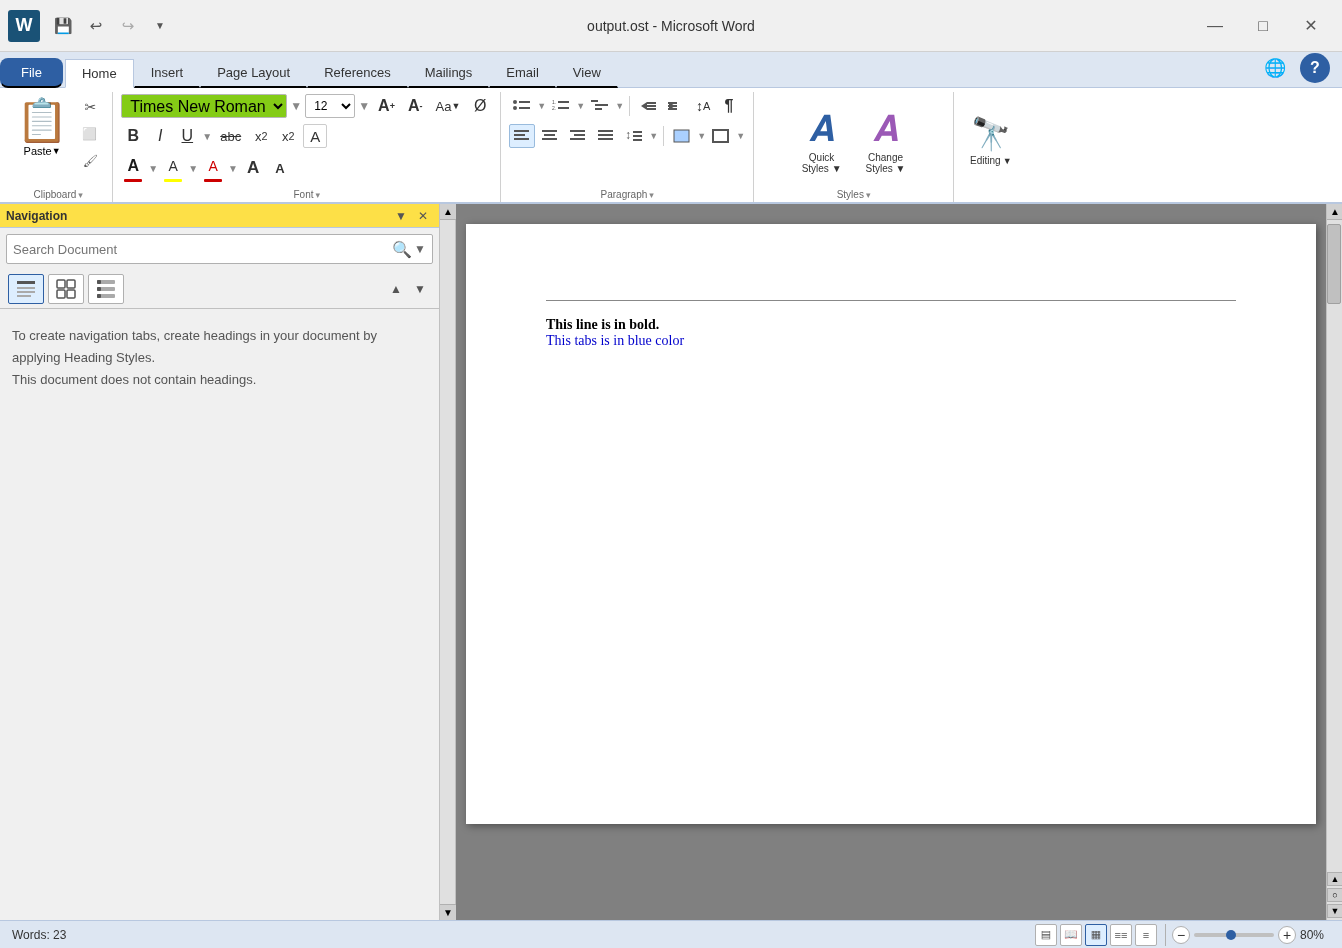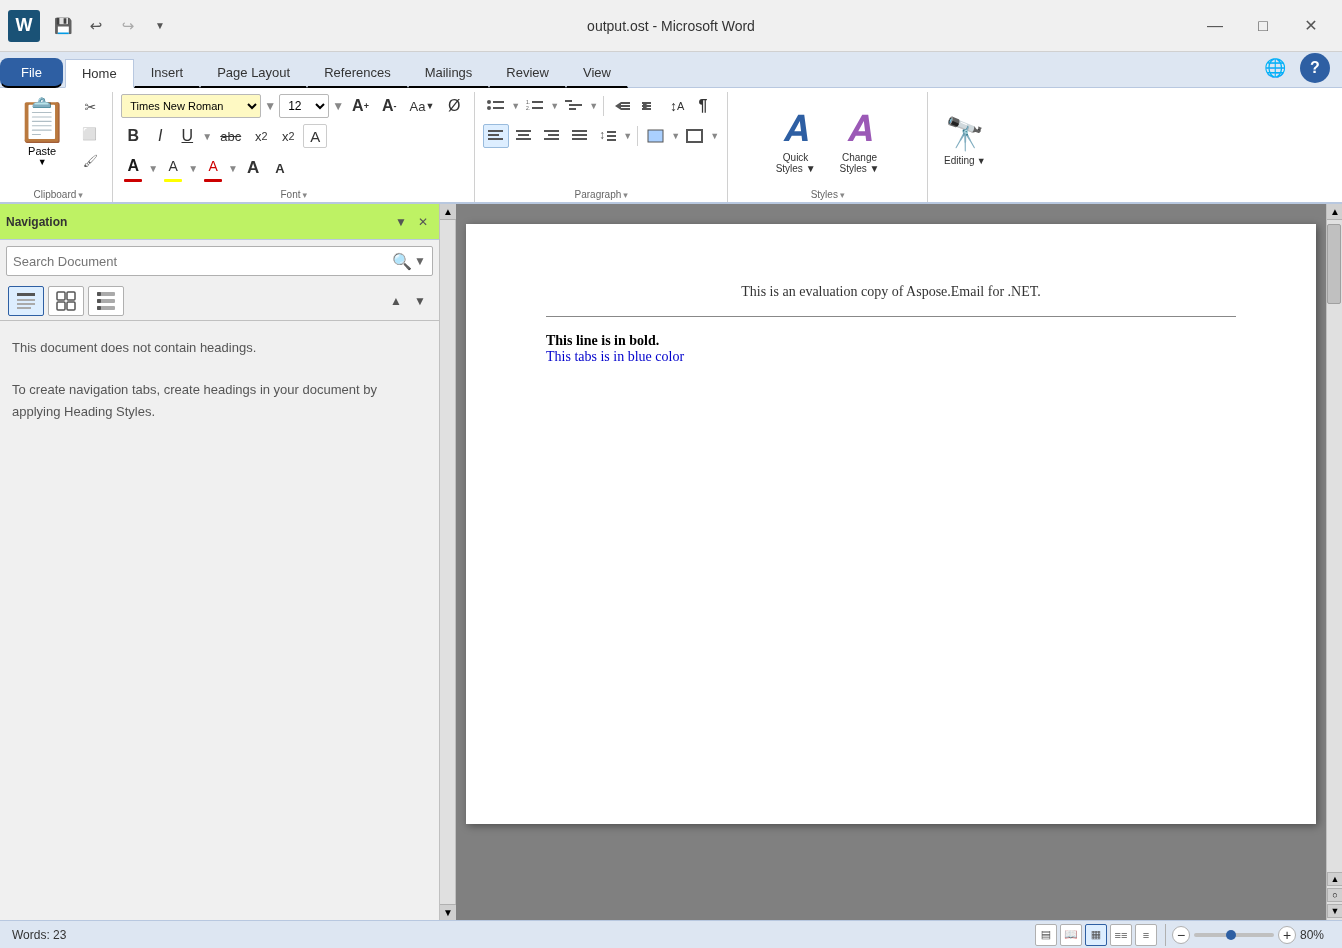--- a/index.html
+++ b/index.html
@@ -134,22 +134,22 @@
       cursor: pointer; border-radius: 3px; font-size: 14px;
       display: flex; align-items: center; justify-content: center;
       color: #555;
     }
 
     
     .font-group { min-width: 200px; }
     .font-row { display: flex; align-items: center; gap: 3px; margin-bottom: 2px; }
     .font-select {
       border: 1px solid #b8b8b8; border-radius: 2px;
-      height: 24px; font-size: 11px; padding: 0 4px;
-      background: #fef9c3; cursor: pointer; min-width: 140px;
+      height: 24px; font-size: 16px; padding: 0 4px;
+      background: #84cc16; cursor: pointer; min-width: 140px;
     }
     .size-select {
       border: 1px solid #b8b8b8; border-radius: 2px;
       height: 24px; font-size: 12px; padding: 0 4px;
       background: white; cursor: pointer; width: 50px;
     }
     .font-btn {
       height: 24px; min-width: 24px; border: 1px solid transparent;
       background: none; cursor: pointer; border-radius: 2px;
       font-size: 13px; display: flex; align-items: center; justify-content: center;
@@ -205,27 +205,27 @@
     
     .nav-panel {
       width: 440px;
       background: #f0f0f0;
       border-right: 1px solid #c0c0c0;
       display: flex;
       flex-direction: column;
       flex-shrink: 0;
     }
     .nav-panel-header {
-      background: #bef264;
+      background: #fde047;
       padding: 4px 6px;
       display: flex;
       align-items: center;
       justify-content: space-between;
       border-bottom: 1px solid #b8c8e0;
-      height: 36px;
+      height: 24px;
     }
     .nav-panel-title {
       font-size: 12px; font-weight: bold; color: #333;
     }
     .nav-panel-header-btns {
       display: flex; gap: 2px;
     }
     .nav-panel-header-btn {
       width: 20px; height: 20px; border: none; background: none;
       cursor: pointer; font-size: 12px; color: #555;
@@ -408,35 +408,35 @@
   </div>
 </div>
 
 <div class="ribbon-tabs">
   <button class="ribbon-tab file">File</button>
   <button class="ribbon-tab active">Home</button>
   <button class="ribbon-tab">Insert</button>
   <button class="ribbon-tab">Page Layout</button>
   <button class="ribbon-tab">References</button>
   <button class="ribbon-tab">Mailings</button>
-  <button class="ribbon-tab">Review</button>
+  <button class="ribbon-tab">Email</button>
   <button class="ribbon-tab">View</button>
   <div style="margin-left:auto; display:flex; align-items:center; gap:6px; padding:0 8px;">
     <button class="qa-btn" style="font-size:18px;">🌐</button>
     <button class="help-btn">?</button>
   </div>
 </div>
 
 <div class="ribbon-body">
 
   <div class="ribbon-group clipboard-group">
     <div class="ribbon-group-content">
       <button class="paste-btn">
         <span style="font-size:42px;">📋</span>
-        <span style="font-size:11px; display:flex; align-items:center; gap:0;flex-direction:column;">
+        <span style="font-size:11px; display:flex; align-items:center; gap:0;">
           <span>Paste</span>
           <span style="font-size:9px;">▼</span>
         </span>
       </button>
       <div class="clipboard-small-btns">
         <button class="small-icon-btn" title="Cut">✂</button>
         <button class="small-icon-btn" title="Copy" style="font-size:12px;">⬜</button>
         <button class="small-icon-btn" title="Format Painter" style="font-size:12px;">🖌</button>
       </div>
     </div>
@@ -687,36 +687,35 @@
             <rect x="2" y="16" width="4" height="4" rx="1" fill="#555"></rect>
           </svg>
       </button>
       <div class="nav-arrows">
         <button class="nav-arrow-btn">▲</button>
         <button class="nav-arrow-btn">▼</button>
       </div>
     </div>
 
     <div class="nav-content">
+      <p>To create navigation tabs, create headings in your document by applying Heading Styles.</p>
       <p style="margin-bottom: 20px;">This document does not contain headings.</p>
-      <p>To create navigation tabs, create headings in your document by applying Heading Styles.</p>
     </div>
   </div>
 
   <div class="doc-area-wrapper">
 
     <div style="width:16px; background:#e0e0e0; border-right:1px solid #c0c0c0; display:flex; flex-direction:column;">
       <div style="width:16px; height:16px; background:#d0d0d0; border-bottom:1px solid #b0b0b0; display:flex; align-items:center; justify-content:center; font-size:10px; cursor:pointer;">▲</div>
       <div style="flex:1;"></div>
       <div style="width:16px; height:16px; background:#d0d0d0; border-top:1px solid #b0b0b0; display:flex; align-items:center; justify-content:center; font-size:10px; cursor:pointer;">▼</div>
     </div>
 
     <div class="doc-area">
       <div class="doc-page">
-        <p class="doc-eval-text">This is an evaluation copy of Aspose.Email for .NET.</p>
         <hr class="doc-divider">
         <p class="doc-bold-line">This line is in bold.</p>
         <p class="doc-blue-line" style="color:#0000cc;">This tabs is in blue color</p>
       </div>
     </div>
 
     <div style="width:16px; background:#e0e0e0; border-left:1px solid #c0c0c0; display:flex; flex-direction:column;">
       <div style="width:16px; height:16px; background:#d0d0d0; border-bottom:1px solid #b0b0b0; display:flex; align-items:center; justify-content:center; font-size:10px; cursor:pointer;">▲</div>
       <div style="flex:1; position:relative;">
         <div style="width:14px; height:80px; background:#c0c0c0; border:1px solid #a0a0a0; border-radius:2px; position:absolute; top:4px; left:0; cursor:pointer;"></div>

